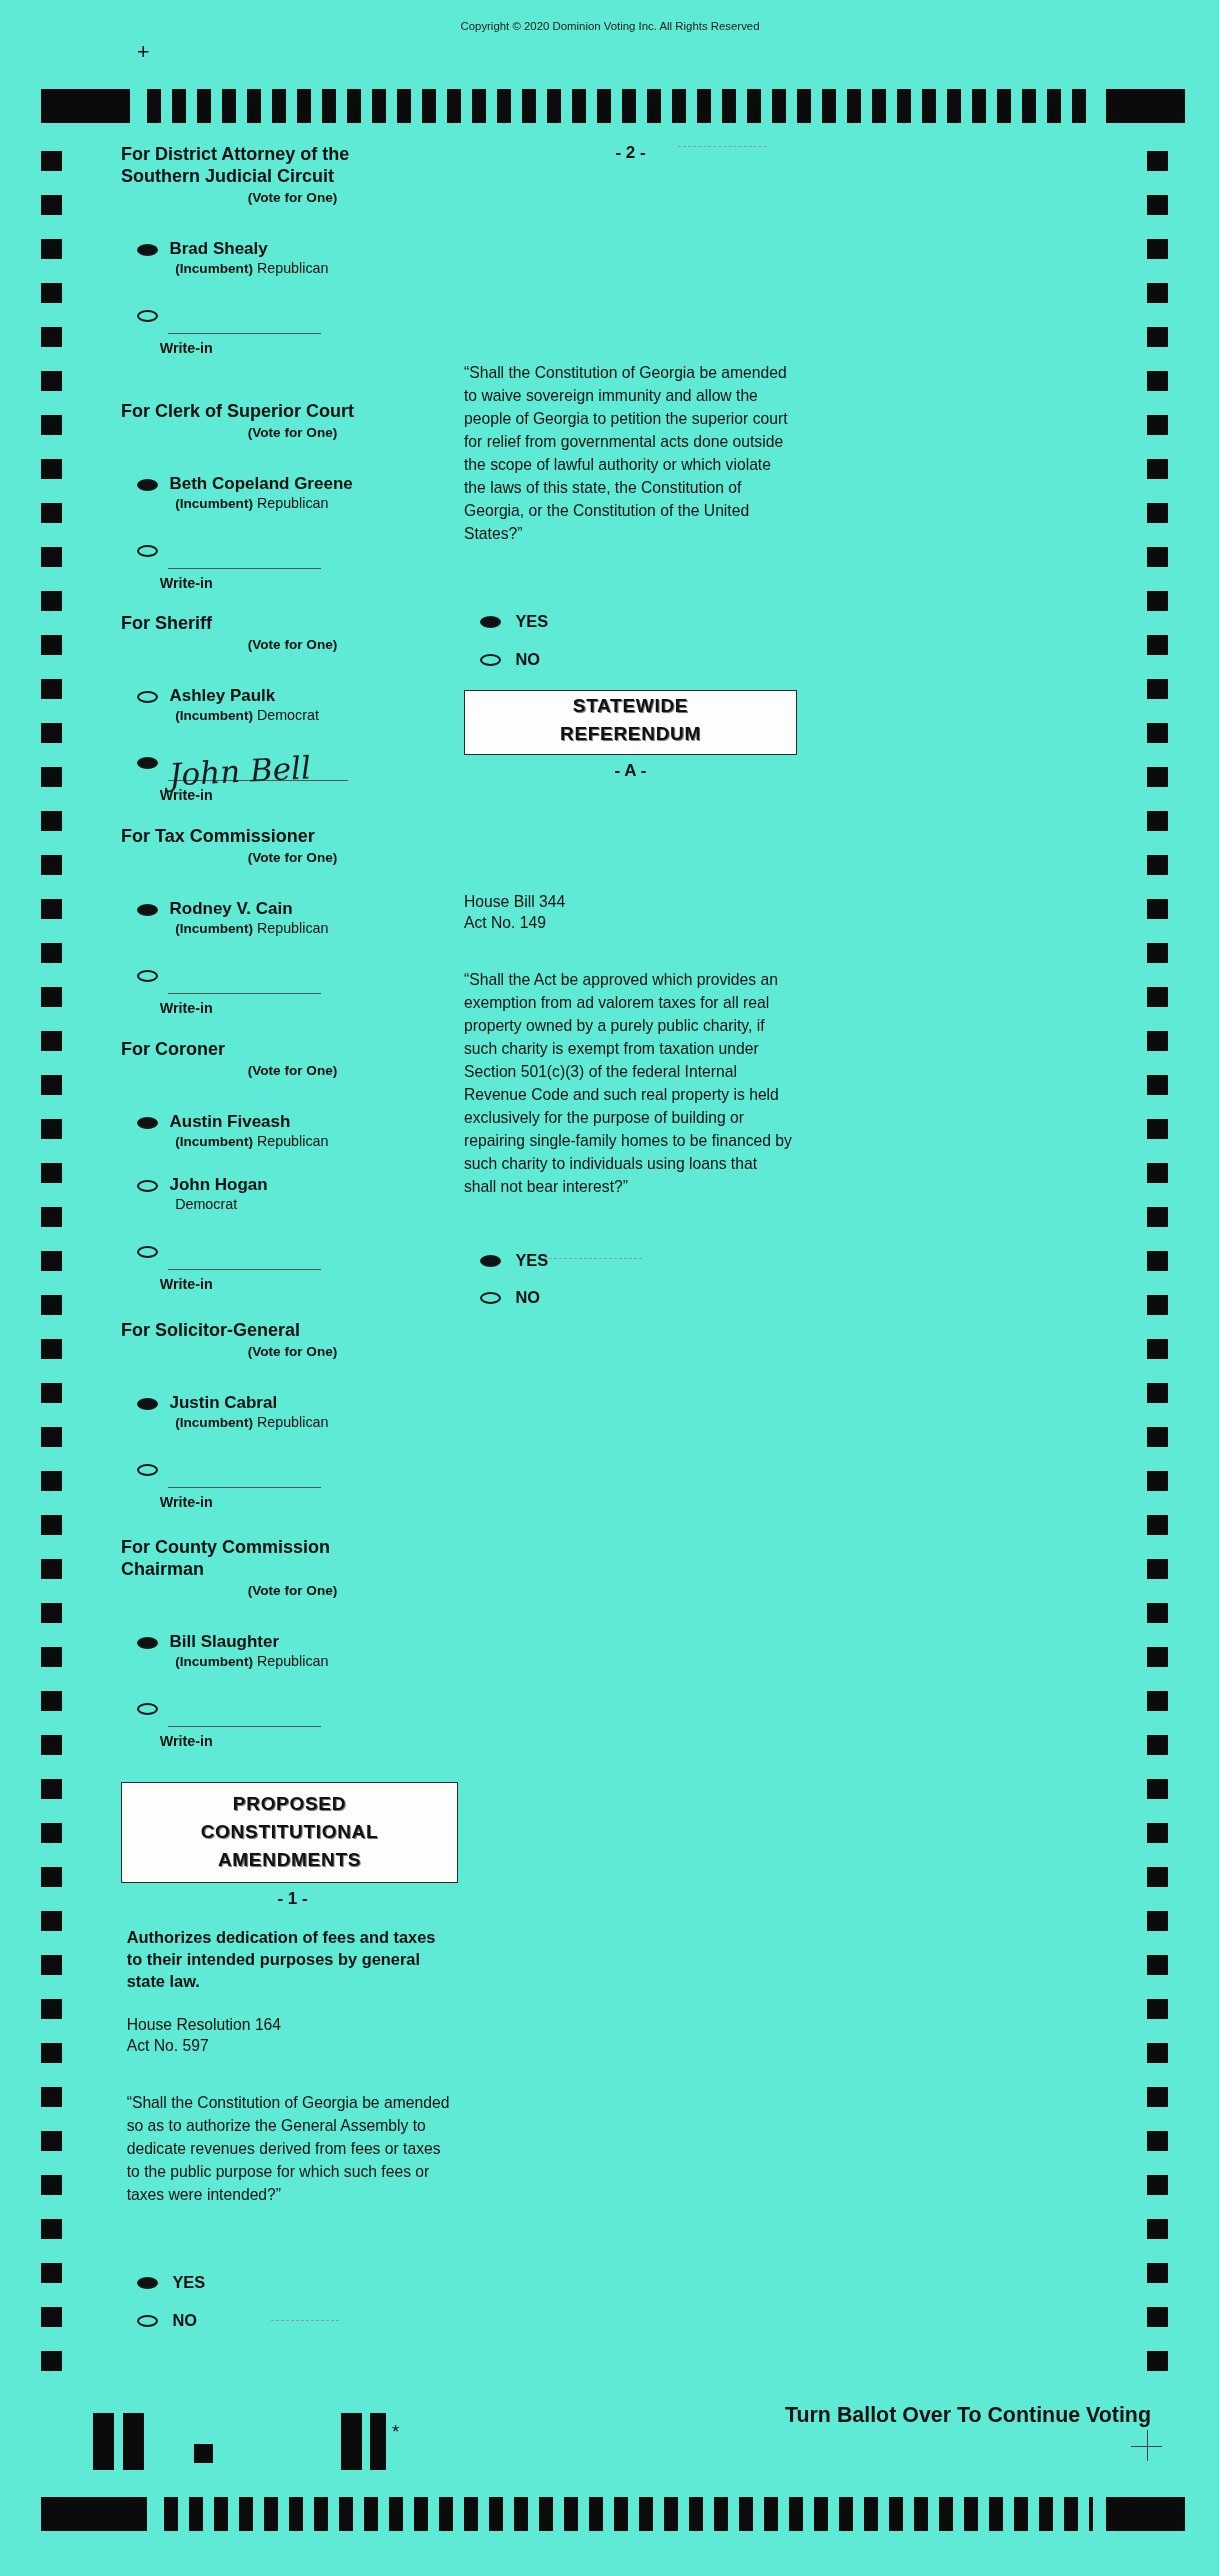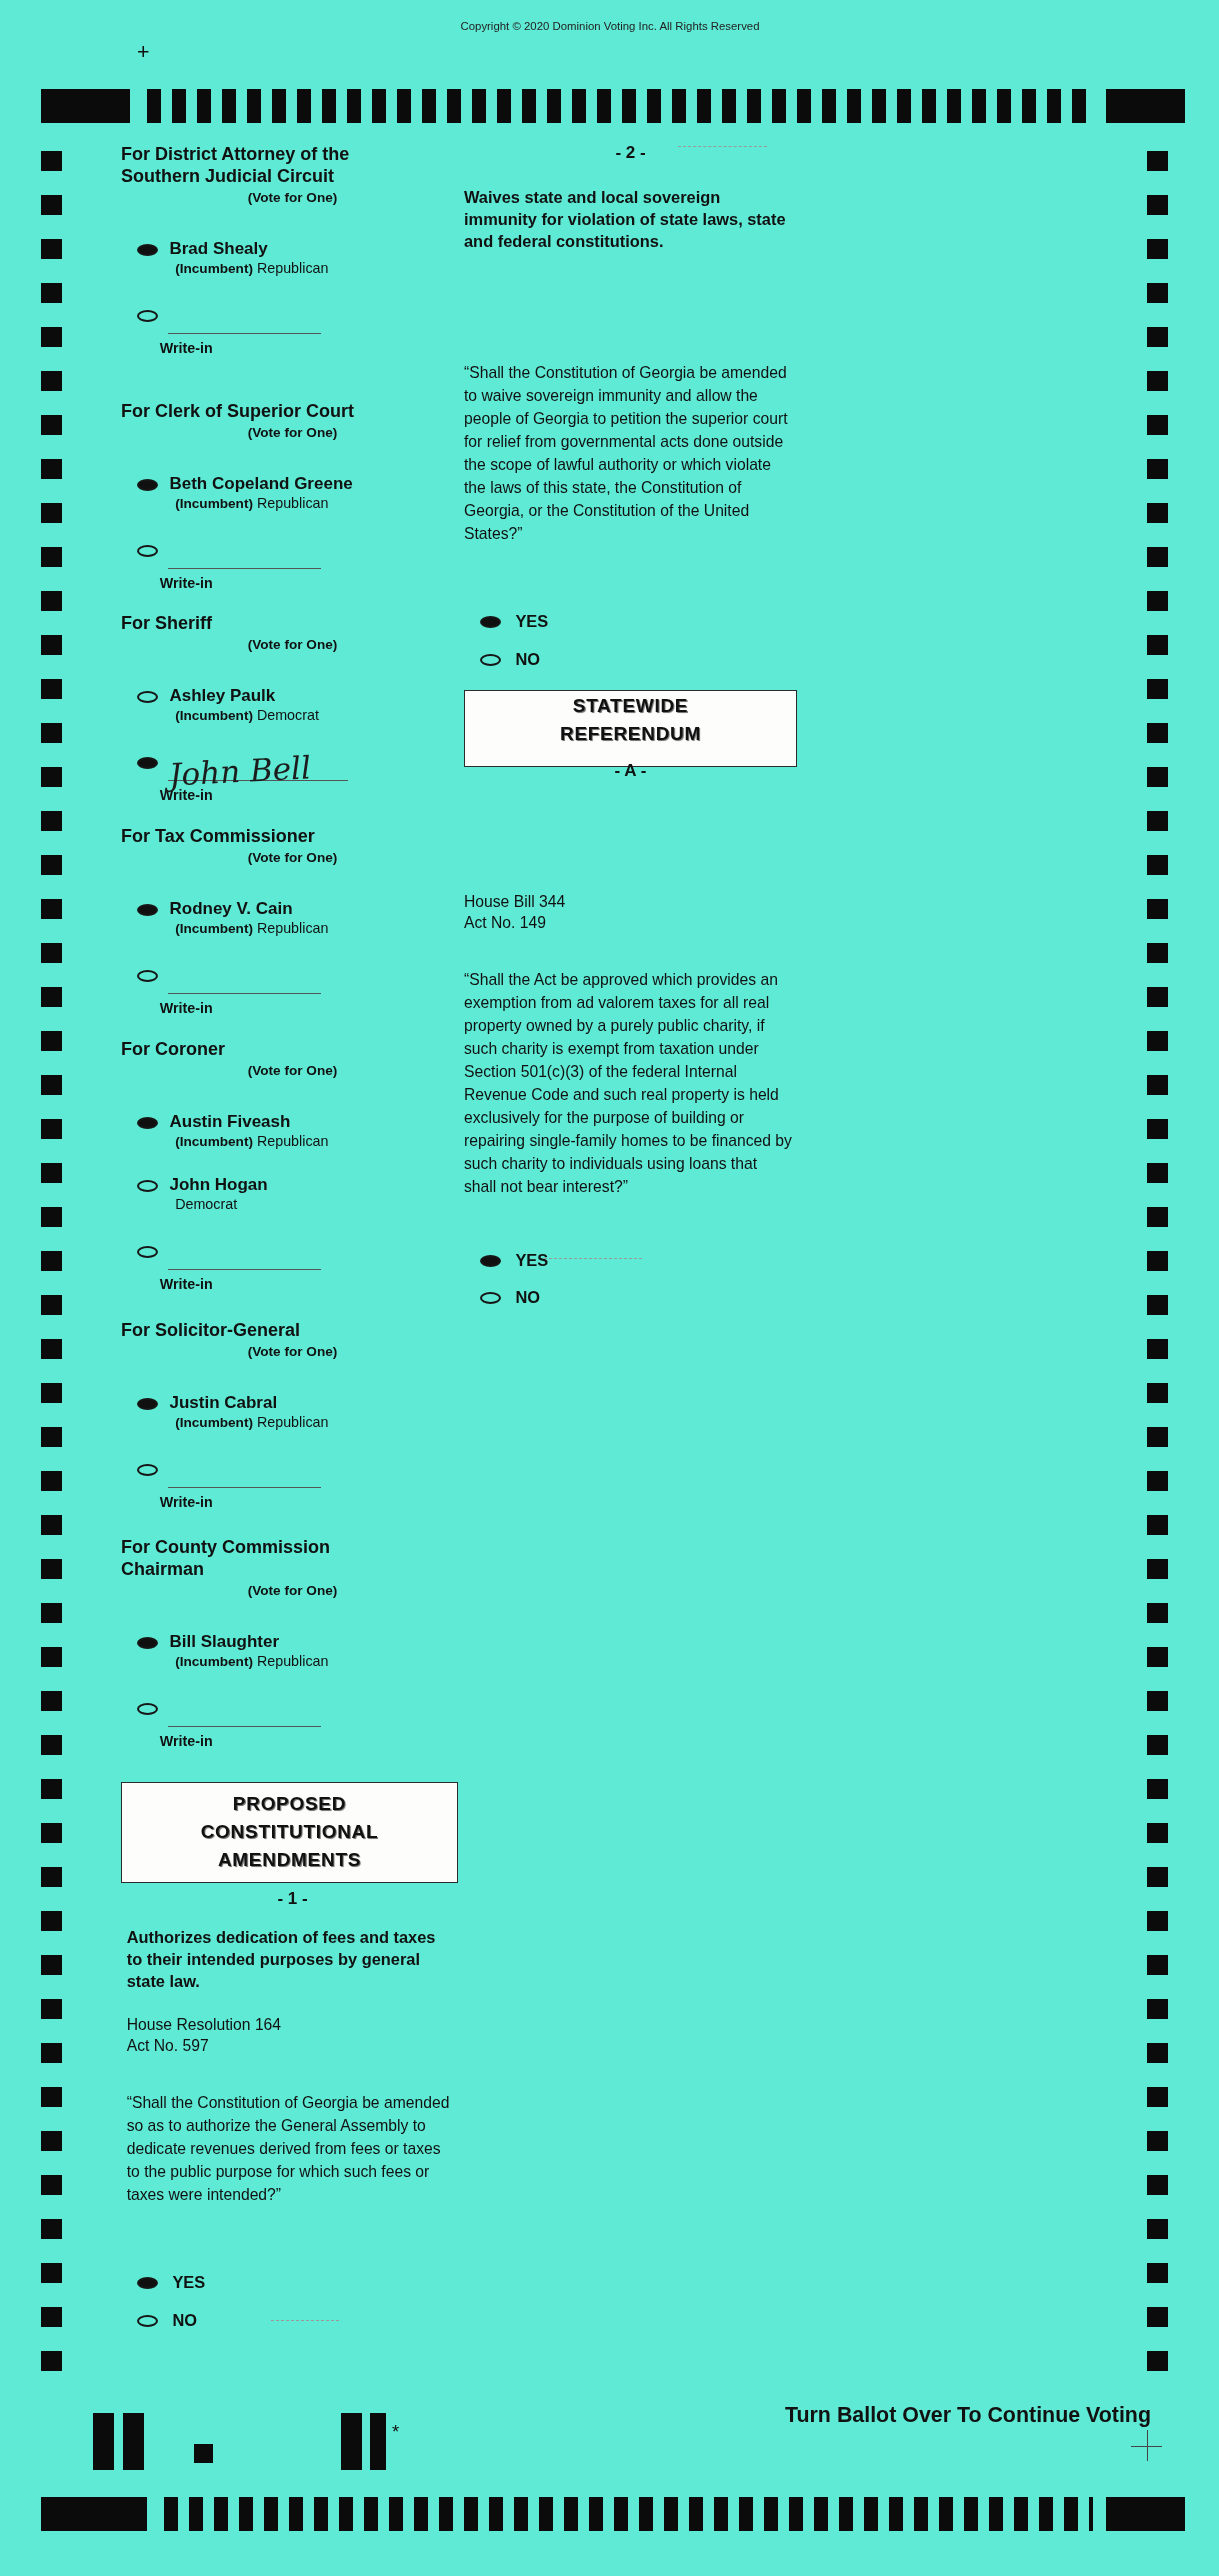--- a/index.html
+++ b/index.html
@@ -264,32 +264,31 @@
     </div>
     <div class="block yn" style="top:2311px">
       <span class="oval"></span>
       <span class="yn-label">NO</span>
     </div>
   </div>
 
   <div class="col col-right">
 
     <div class="block m-num" style="top:143px">- 2 -</div>
-    <div class="block m-summary" style="top:186px">Waives state and local sovereign immunity for violation of state laws, state and federal constitutions.</div>
     <div class="block m-question" style="top:361px">“Shall the Constitution of Georgia be amended to waive sovereign immunity and allow the people of Georgia to petition the superior court for relief from governmental acts done outside the scope of lawful authority or which violate the laws of this state, the Constitution of Georgia, or the Constitution of the United States?”</div>
     <div class="block yn" style="top:612px">
       <span class="oval filled"></span>
       <span class="yn-label">YES</span>
     </div>
     <div class="block yn" style="top:650px">
       <span class="oval"></span>
       <span class="yn-label">NO</span>
     </div>
 
-    <div class="block sec-box" style="top:690px; height:77px;">
+    <div class="block sec-box" style="top:690px; height:65px;">
       <div class="sec-line">STATEWIDE</div>
       <div class="sec-line">REFERENDUM</div>
     </div>
 
     <div class="block m-num" style="top:761px">- A -</div>
     <div class="block" style="top:891px">
       <div class="m-ref">House Bill 344</div>
       <div class="m-ref">Act No. 149</div>
     </div>
     <div class="block m-question" style="top:968px">“Shall the Act be approved which provides an exemption from ad valorem taxes for all real property owned by a purely public charity, if such charity is exempt from taxation under Section 501(c)(3) of the federal Internal Revenue Code and such real property is held exclusively for the purpose of building or repairing single-family homes to be financed by such charity to individuals using loans that shall not bear interest?”</div>

